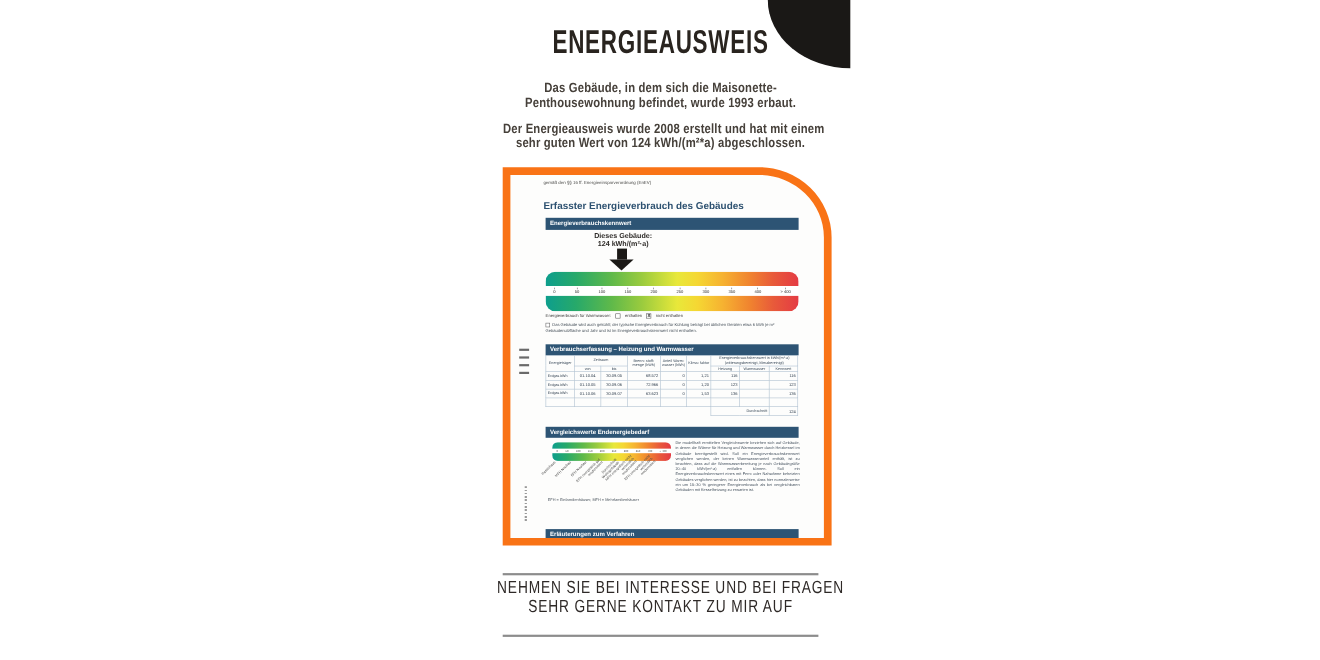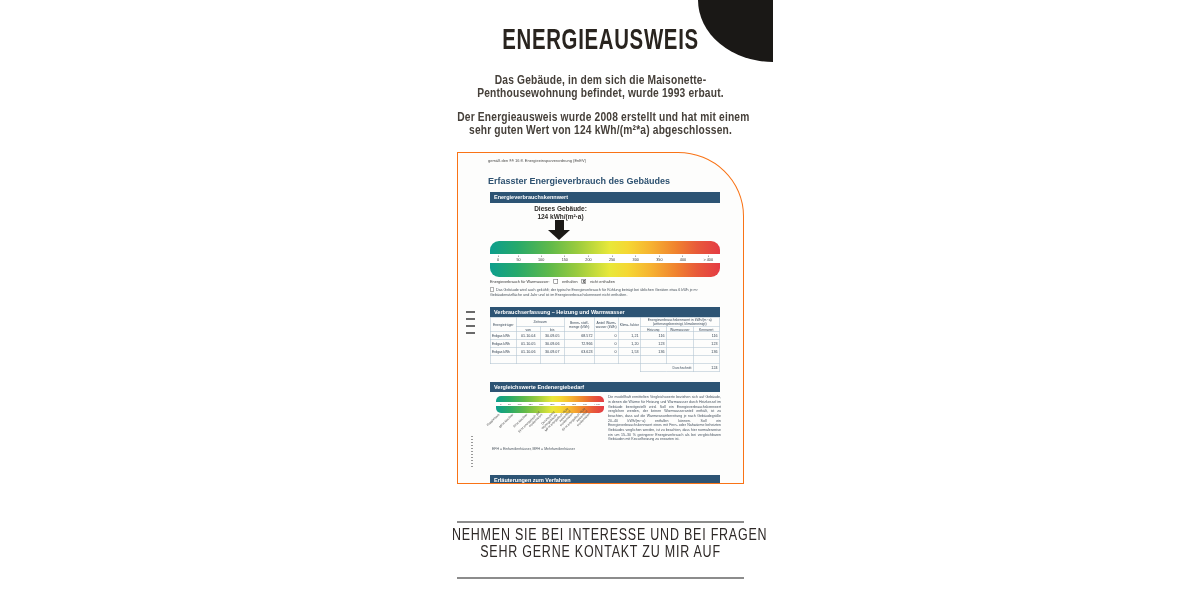--- a/index.html
+++ b/index.html
@@ -14,21 +14,21 @@
   .title{position:absolute;left:430px;top:22px;width:341px;text-align:center;
          font-size:30px;font-weight:bold;letter-spacing:1px;color:#29241f;
          transform:scaleX(0.68);transform-origin:50% 0;white-space:nowrap;}
   .para{position:absolute;left:430px;width:341px;text-align:center;font-size:12.2px;
         font-weight:bold;color:#46403a;line-height:12.8px;letter-spacing:0.2px;
         transform:scaleX(0.84);transform-origin:50% 0;white-space:nowrap;}
   .p1{top:74px;} .p2{top:111px;}
 
   
   .cert{position:absolute;left:457px;top:152px;width:285px;height:330px;background:#fdfdfc;
-        border:1px solid #f97316;border-top-right-radius:66px 64px;overflow:hidden;}
+        border:7px solid #f97316;border-top-right-radius:66px 64px;overflow:hidden;}
   .cert *{box-sizing:border-box;}
   .s50{transform:scale(0.5);transform-origin:0 0;width:200%;}
 
   .law-note{position:absolute;left:30px;top:5px;width:150px;height:10px;overflow:visible;}
   .law-note>div{font-size:8px;color:#4a4a48;white-space:nowrap;}
   .cert-heading{position:absolute;left:30px;top:23px;font-size:9px;font-weight:bold;color:#2d5170;white-space:nowrap;}
 
   .bluebar{position:absolute;left:32px;width:230px;background:#2d5474;color:#fff;overflow:hidden;}
   .bluebar>div{font-weight:bold;font-size:11px;padding-left:8px;white-space:nowrap;}
   .bar1{top:39px;height:10.5px;} .bar1>div{line-height:21px;}

